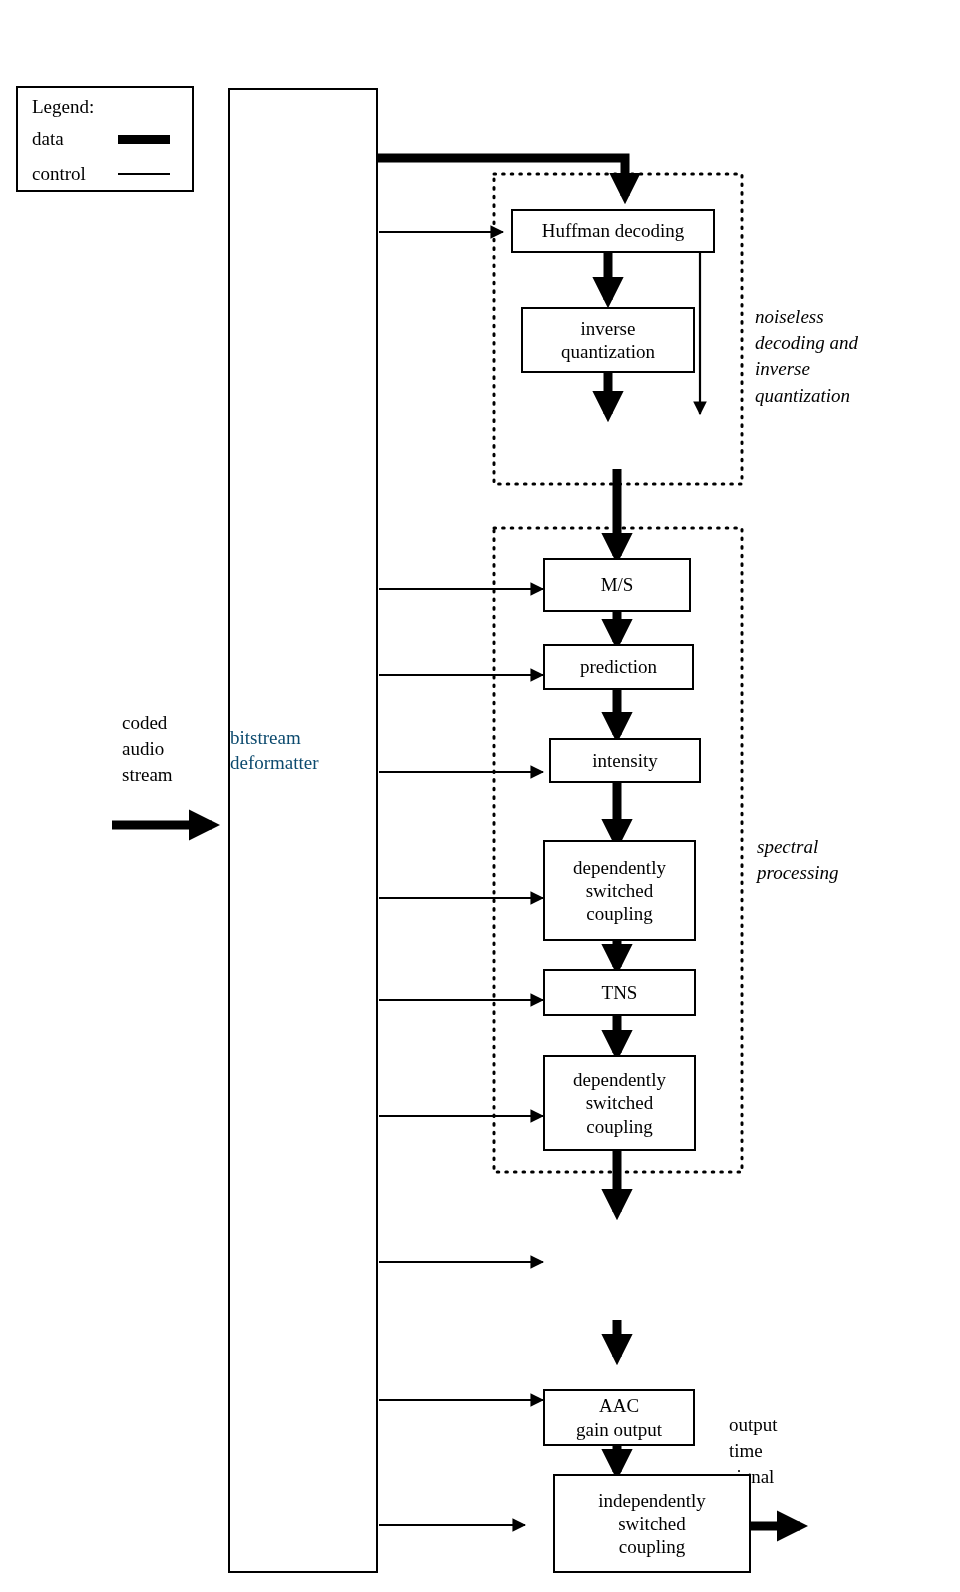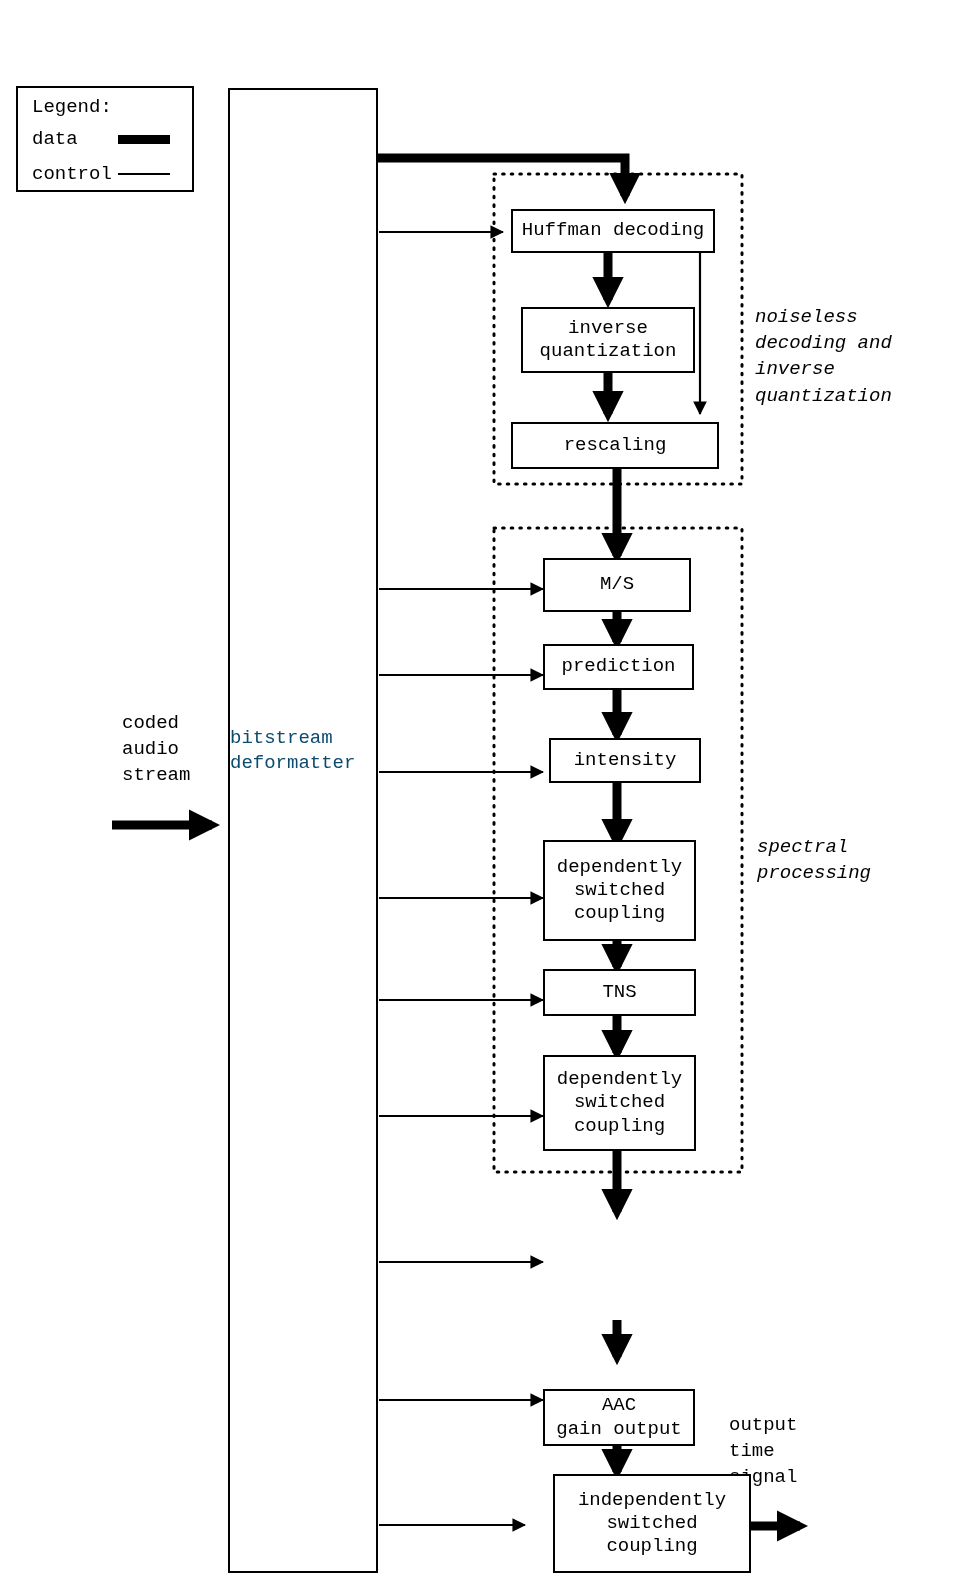--- a/index.html
+++ b/index.html
@@ -5,21 +5,21 @@
   html, body {
     margin: 0;
     padding: 0;
     background: #ffffff;
   }
   #stage {
     position: relative;
     width: 916px;
     height: 1592px;
     background: #ffffff;
-    font-family: Liberation Mono, monospace;
+    font-family: Liberation Serif, serif;
     overflow: hidden;
     padding-left: 20px;
   }
   svg.layer {
     position: absolute;
     left: 0;
     top: 0;
     width: 960px;
     height: 1592px;
     pointer-events: none;
@@ -260,25 +260,20 @@
     </span>
   </div>
 
   <div class="nodebox" style="left:521px; top:307px; width:174px; height:66px;">
     <span class="lbl">
       <span class="ln">inverse</span>
       <span class="ln">quantization</span>
     </span>
   </div>
 
-  <div class="nodebox" style="left:511px; top:422px; width:208px; height:47px;">
-    <span class="lbl">
-      <span class="ln">rescaling</span>
-    </span>
-  </div>
 
   <div class="nodebox" style="left:543px; top:644px; width:151px; height:46px;">
     <span class="lbl">
       <span class="ln">prediction</span>
     </span>
   </div>
 
   <div class="nodebox" style="left:543px; top:558px; width:148px; height:54px;">
     <span class="lbl">
       <span class="ln">M/S</span>

